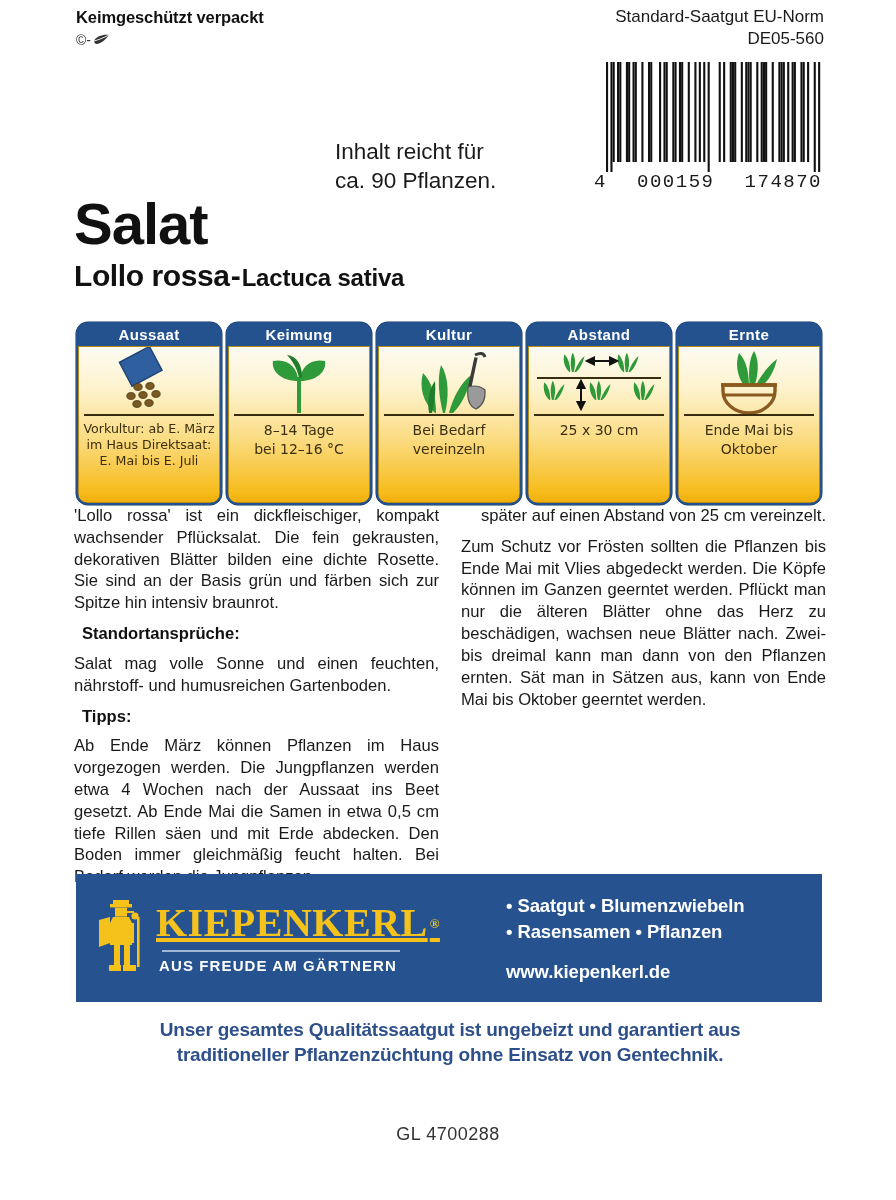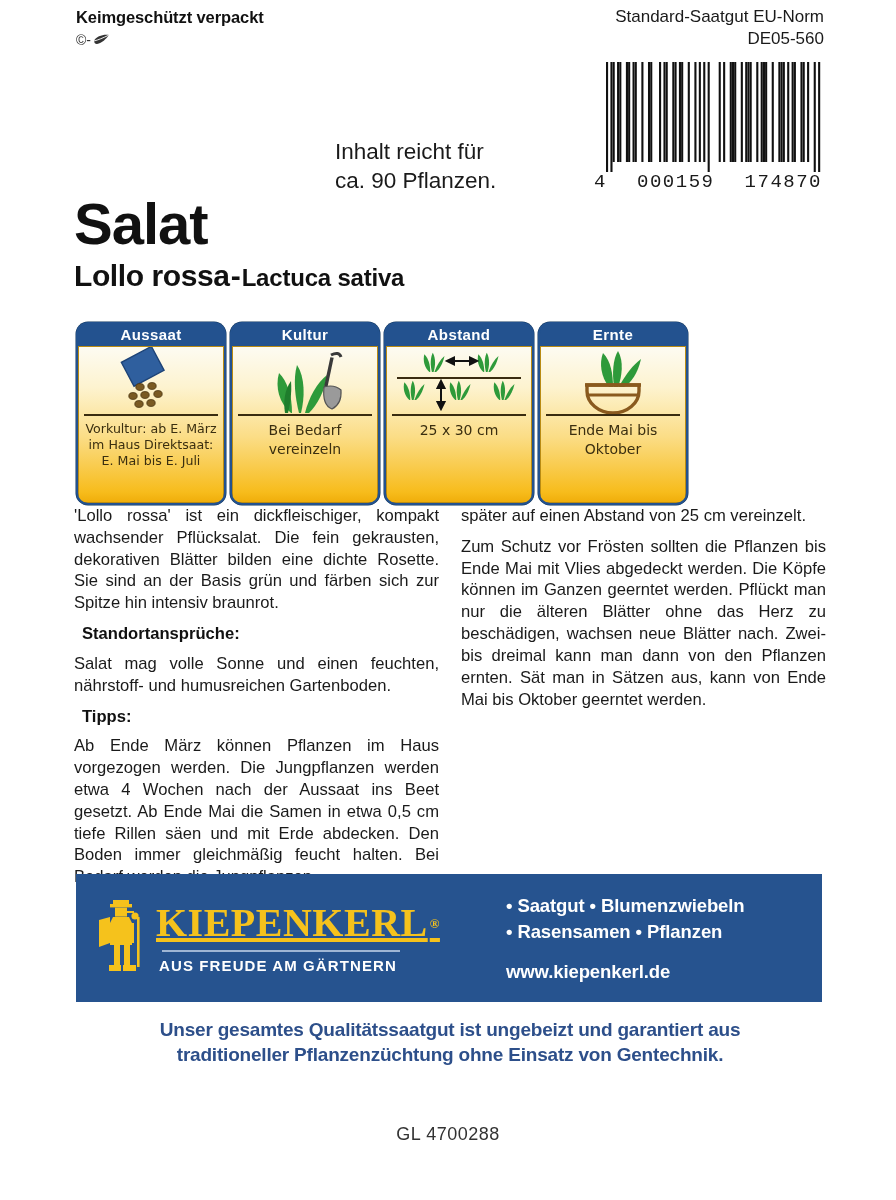--- a/index.html
+++ b/index.html
@@ -54,21 +54,21 @@
   .ground-line{position:absolute;left:5px;right:5px;top:67px;height:2px;background:#3a2c10;}
   .ibox-text{position:absolute;left:2px;right:2px;top:74px;text-align:center;
     font-family:"DejaVu Sans",sans-serif;font-size:12.6px;line-height:1.28;color:#3b2f10;}
   .ibox-text.big{font-size:14px;line-height:1.34;}
   .ibox-foot{height:10px;background:linear-gradient(to bottom,#f7bc1c,#f0ae0a);border:1px solid #b98b13;border-top:none;}
 
   
   .cols{position:absolute;left:74px;top:505px;width:752px;display:flex;gap:22px;}
   .col{width:365px;}
   .p{font-size:16.6px;line-height:1.315;text-align:justify;color:#1a1a1a;margin:0 0 9px 0;}
-  .p.nojust{text-align:left;}
+  .p.nojust{text-align:right;}
   .hd{font-size:16.6px;line-height:1.315;font-weight:bold;color:#111;margin:8px;}
 
   
   .banner{position:absolute;left:76px;top:874px;width:746px;height:128px;background:#26538f;}
   .banner-inner{display:flex;height:100%;align-items:center;}
   .brand-left{width:400px;position:relative;padding-left:20px;display:flex;align-items:center;}
   .kiepenkerl-figure{width:56px;height:86px;flex:0 0 56px;}
   .brand-words{margin-left:4px;}
   .brand-name{font-family:"Liberation Serif","DejaVu Serif",serif;font-weight:bold;
     font-size:40px;color:#f5c21c;letter-spacing:0.5px;line-height:1;position:relative;text-decoration:underline;}
@@ -202,20 +202,39 @@
         <div class="ground-line"></div>
         <div class="ibox-text">
           <div>Vorkultur: ab E. März</div>
           <div>im Haus Direktsaat:</div>
           <div>E. Mai bis E. Juli</div>
         </div>
       </div>
       <div class="ibox-foot"></div>
     </div>
     <div class="ibox">
+      <div class="ibox-head">Keimung</div>
+      <div class="ibox-body">
+        <div class="ibox-art">
+    <svg viewBox="0 0 140 68" width="140" height="68">
+      <path d="M70 66 L70 30" stroke="#2e9a3a" stroke-width="4" fill="none"></path>
+      <path d="M69 34 C52 34, 42 24, 44 14 C58 11, 69 20, 69 34 Z" fill="#2e9a3a"></path>
+      <path d="M71 34 C88 34, 98 24, 96 14 C82 11, 71 20, 71 34 Z" fill="#2e9a3a"></path>
+      <path d="M70 31 C68 20, 62 12, 58 8 C68 9, 73 18, 73 30 Z" fill="#1f7d2c"></path>
+    </svg>
+        </div>
+        <div class="ground-line"></div>
+        <div class="ibox-text big">
+          <div>8–14 Tage</div>
+          <div>bei 12–16 °C</div>
+        </div>
+      </div>
+      <div class="ibox-foot"></div>
+    </div>
+    <div class="ibox">
       <div class="ibox-head">Kultur</div>
       <div class="ibox-body">
         <div class="ibox-art">
     <svg viewBox="0 0 140 68" width="140" height="68">
       <g fill="#2e9a3a">
         <path d="M56 66 C44 56, 40 40, 44 26 C52 34, 57 48, 57 66 Z"></path>
         <path d="M64 66 C60 50, 58 32, 62 18 C70 30, 70 50, 66 66 Z"></path>
         <path d="M70 66 C74 50, 82 36, 92 28 C90 44, 82 58, 74 66 Z"></path>
         <path d="M50 66 C48 54, 50 42, 56 34 C57 46, 55 58, 53 66 Z" fill="#1f7d2c"></path>
       </g>

